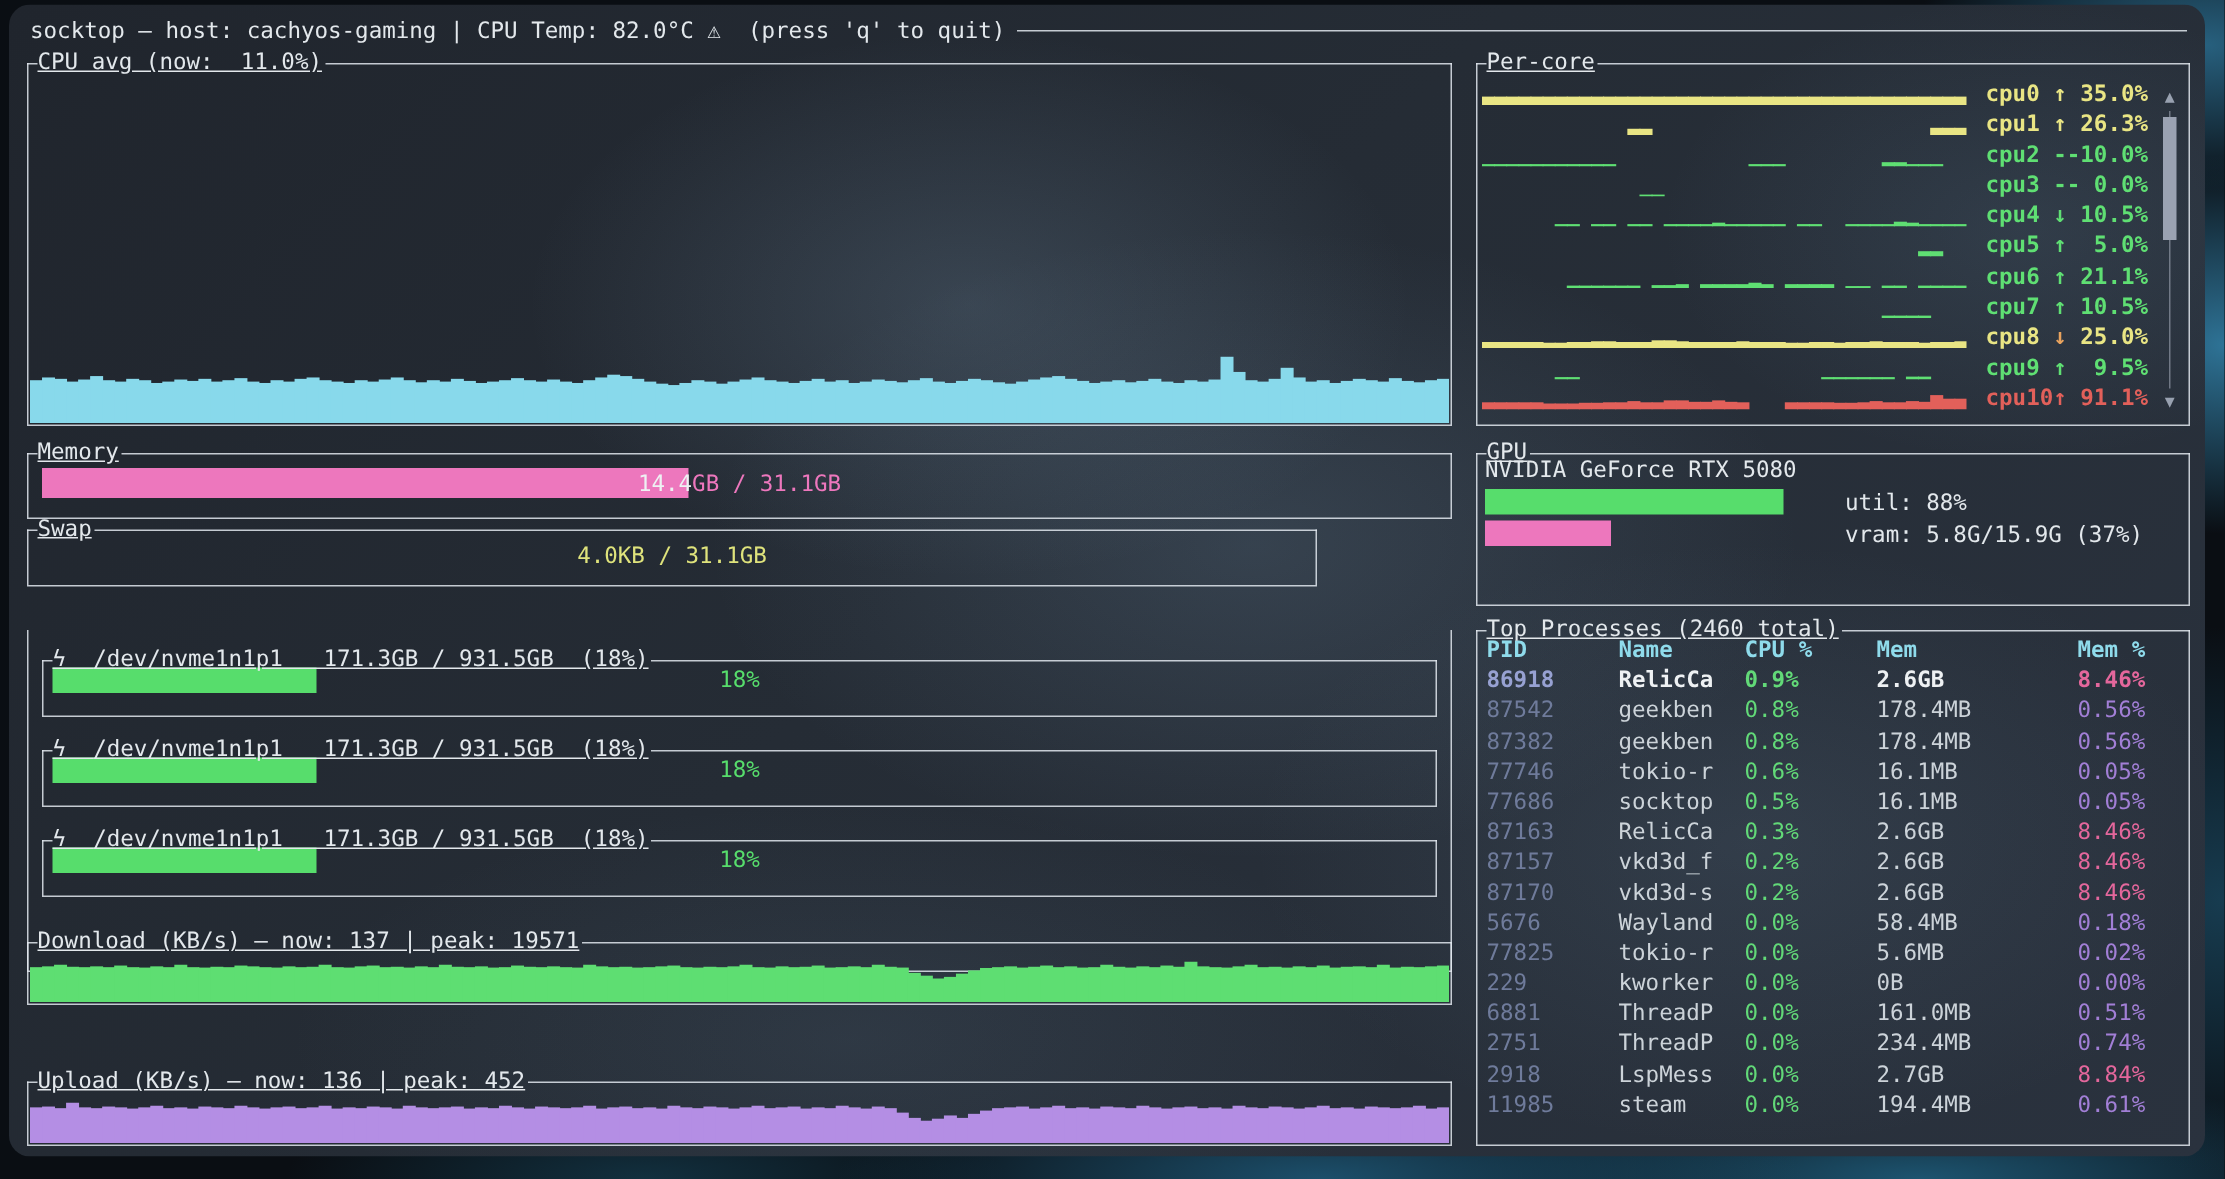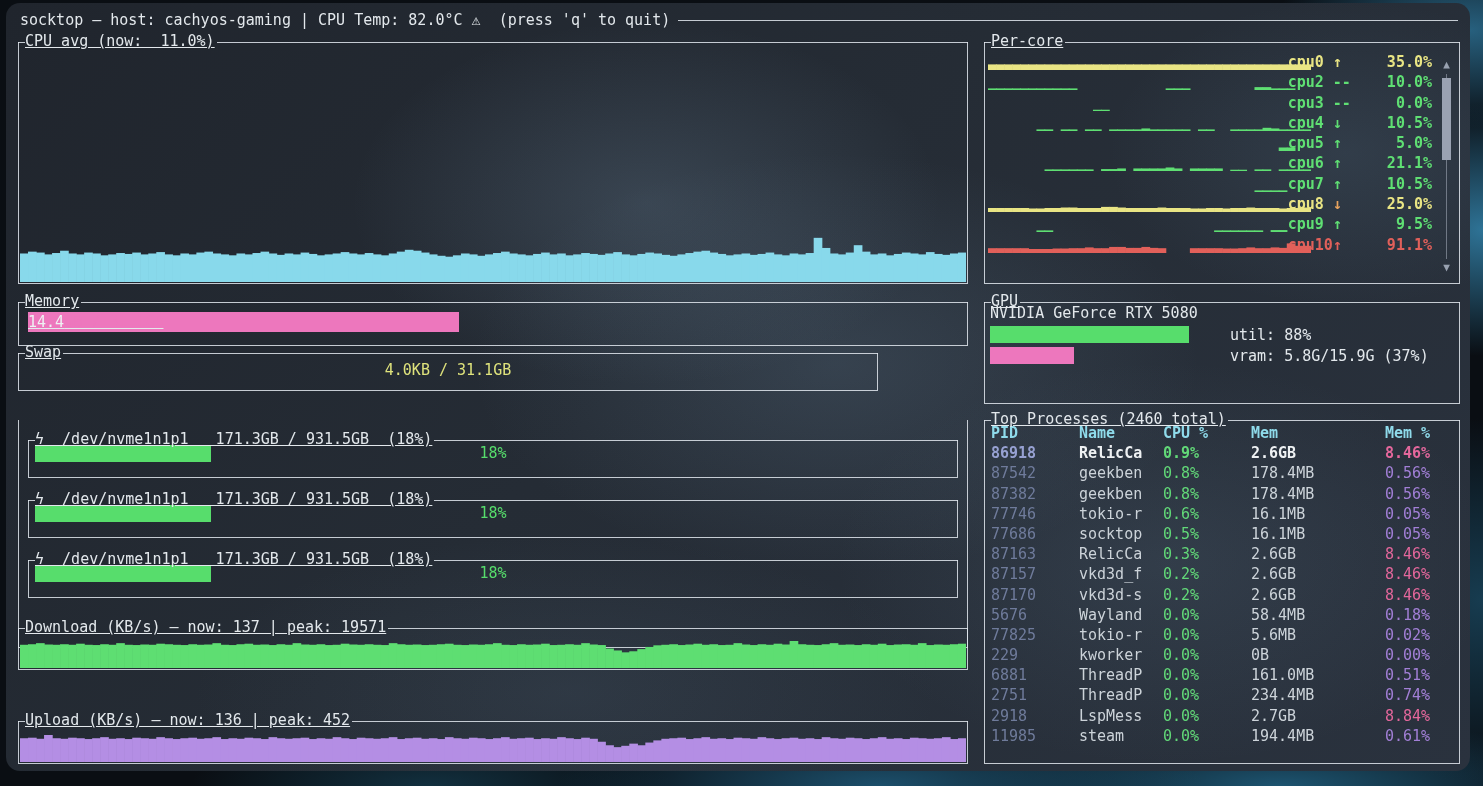--- a/index.html
+++ b/index.html
@@ -37,21 +37,21 @@
   .ptop .tick{width:7px;height:1px;background:var(--bd);flex:none;}
   .ptop .tline{flex:1;height:1px;background:var(--bd);}
   .ptitle{padding:0 2px 0 0;line-height:17px;transform:translateY(-1px);white-space:pre;text-decoration:underline;}
   .pbody{position:absolute;left:0;right:0;top:8px;bottom:0;border:1px solid var(--bd);border-top:none;}
   
   .sparkfill{position:absolute;left:1px;right:1px;bottom:1px;}
   .sparkfill svg{width:100%;height:100%;display:block;}
   
   .hbar{position:absolute;left:9px;right:9px;top:10px;height:20px;}
   .hbar .fill{height:100%;}
-  .bar-label{position:absolute;inset:0;line-height:20px;white-space:pre;text-decoration:underline;}
+  .bar-label{position:absolute;inset:0;text-align:center;line-height:20px;white-space:pre;}
   .swap-line{position:absolute;left:0;right:0;top:8px;text-align:center;white-space:pre;}
   
   .gpu-body{padding:2px 6px 0 5px;}
   .gpu-name{height:19px;line-height:19px;white-space:pre;}
   .gpu-row{display:flex;align-items:center;height:19px;margin-top:2px;}
   .gpu-barwrap{width:226px;height:17px;flex:none;}
   .gpu-fill{height:100%;}
   .gpu-label{margin-left:14px;white-space:pre;}
   
   .disk-stack{position:absolute;left:9px;right:9px;top:12px;}
@@ -61,21 +61,21 @@
   .disk-pct{position:absolute;inset:0;text-align:center;line-height:27px;}
   .disk-title-name{white-space:pre;}
   
   .pc-rows{position:absolute;left:3px;top:10px;right:0;}
   .pc-row{position:relative;height:20.3px;}
   .pc-spark{position:absolute;left:0;right:148px;top:2px;height:16px;}
   .pc-spark svg{width:100%;height:100%;display:block;}
   .pc-label{position:absolute;right:27px;top:0;line-height:20.3px;font-weight:bold;white-space:pre;}
   .pc-name{display:inline-block;width:5ch;}
   .pc-arrow{display:inline-block;width:2ch;}
-  .pc-pct{display:inline-block;width:5ch;text-align:right;margin-left:36px;}
+  .pc-pct{display:inline-block;width:5ch;text-align:right;}
   .scrollbar{position:absolute;top:18px;bottom:10px;right:6px;width:13px;}
   .sb-arrow{position:absolute;left:0;width:13px;text-align:center;font-size:11px;color:#98a1b0;line-height:10px;}
   .sb-up{top:0;} .sb-down{bottom:0;}
   .sb-track{position:absolute;left:6px;top:14px;bottom:14px;width:1px;background:rgba(150,158,172,.65);}
   .sb-thumb{position:absolute;left:2px;top:18px;width:9px;height:82px;background:#9aa2b2;}
   
   .proc-body{padding:3px 0 0 6px;}
   .proc-row{display:grid;grid-template-columns:88px 84px 88px 134px auto;height:20.2px;line-height:20.2px;white-space:pre;}
   .proc-head{color:#8fdbeb;font-weight:bold;}
   .c-pid{color:#6f7b9b;} .c-name{color:#ccd3d9;} .c-cpu{color:#62d978;}
@@ -277,20 +277,32 @@
                 <rect x="37" y="65" width="1.08" height="35" fill="#e9e584"></rect>
                 <rect x="38" y="65" width="1.08" height="35" fill="#e9e584"></rect>
                 <rect x="39" y="65" width="1.08" height="35" fill="#e9e584"></rect>
               </svg>
             </div>
             <div class="pc-label" style="color: rgb(233, 229, 132);"><span class="pc-name">cpu0</span><span class="pc-arrow">↑</span><span class="pc-pct">35.0%</span></div>
           </div>
           <div class="pc-row">
             <div class="pc-spark">
               <svg viewBox="0 0 40 100" preserveAspectRatio="none">
+                <rect x="12" y="74" width="1.08" height="26" fill="#e9e584"></rect>
+                <rect x="13" y="74" width="1.08" height="26" fill="#e9e584"></rect>
+                <rect x="37" y="70" width="1.08" height="30" fill="#e9e584"></rect>
+                <rect x="38" y="70" width="1.08" height="30" fill="#e9e584"></rect>
+                <rect x="39" y="70" width="1.08" height="30" fill="#e9e584"></rect>
+              </svg>
+            </div>
+            <div class="pc-label" style="color: rgb(233, 229, 132);"><span class="pc-name">cpu1</span><span class="pc-arrow">↑</span><span class="pc-pct">26.3%</span></div>
+          </div>
+          <div class="pc-row">
+            <div class="pc-spark">
+              <svg viewBox="0 0 40 100" preserveAspectRatio="none">
                 <rect x="0" y="90" width="1.08" height="10" fill="#5fdf73"></rect>
                 <rect x="1" y="90" width="1.08" height="10" fill="#5fdf73"></rect>
                 <rect x="2" y="90" width="1.08" height="10" fill="#5fdf73"></rect>
                 <rect x="3" y="90" width="1.08" height="10" fill="#5fdf73"></rect>
                 <rect x="4" y="90" width="1.08" height="10" fill="#5fdf73"></rect>
                 <rect x="5" y="90" width="1.08" height="10" fill="#5fdf73"></rect>
                 <rect x="6" y="90" width="1.08" height="10" fill="#5fdf73"></rect>
                 <rect x="7" y="90" width="1.08" height="10" fill="#5fdf73"></rect>
                 <rect x="8" y="90" width="1.08" height="10" fill="#5fdf73"></rect>
                 <rect x="9" y="90" width="1.08" height="10" fill="#5fdf73"></rect>

